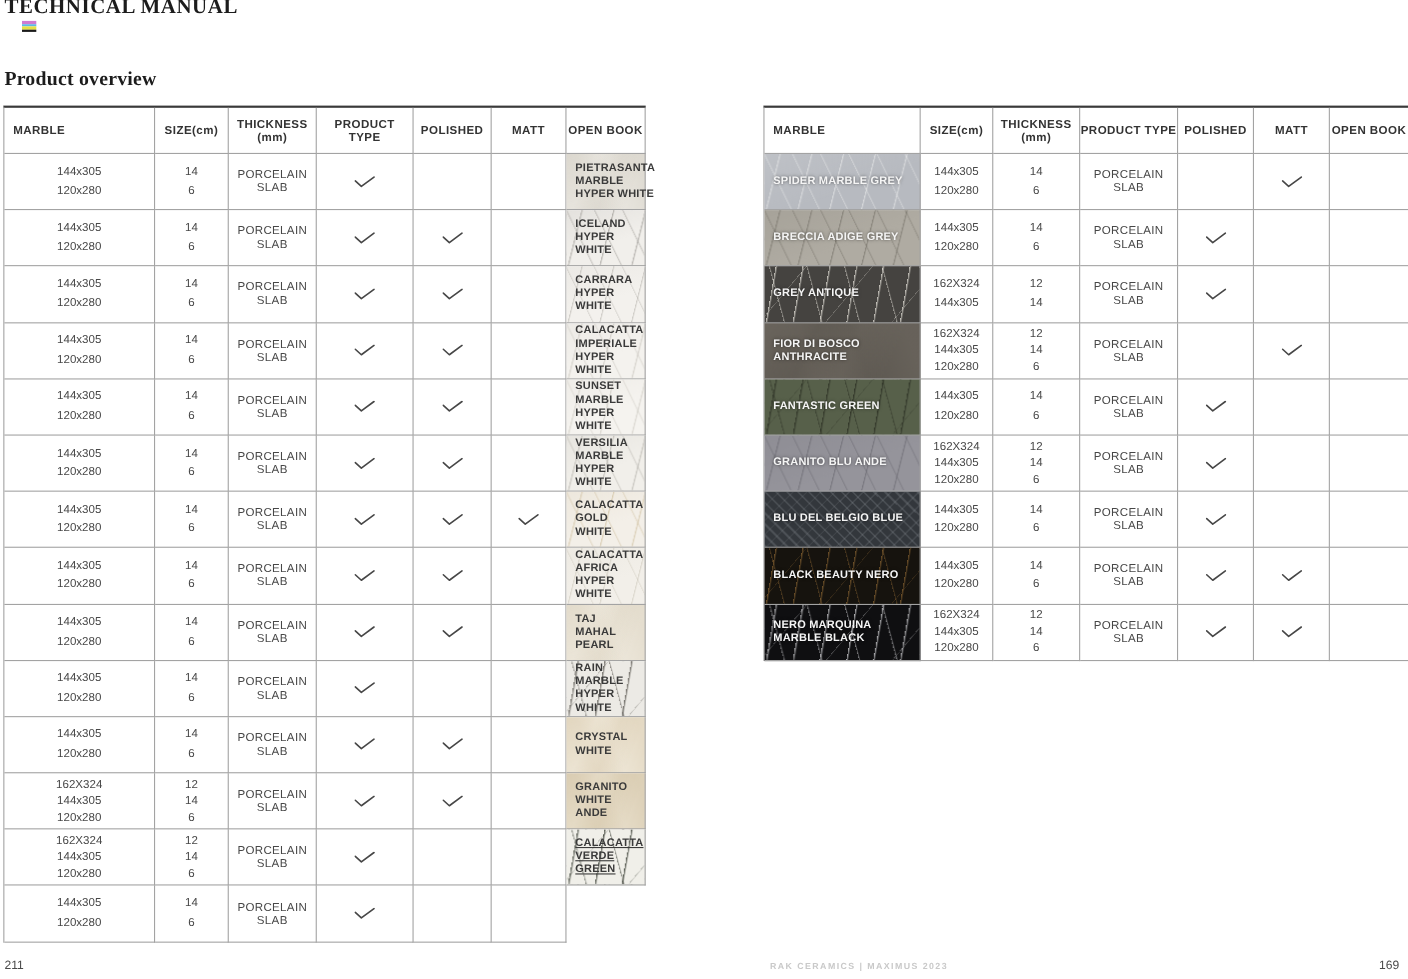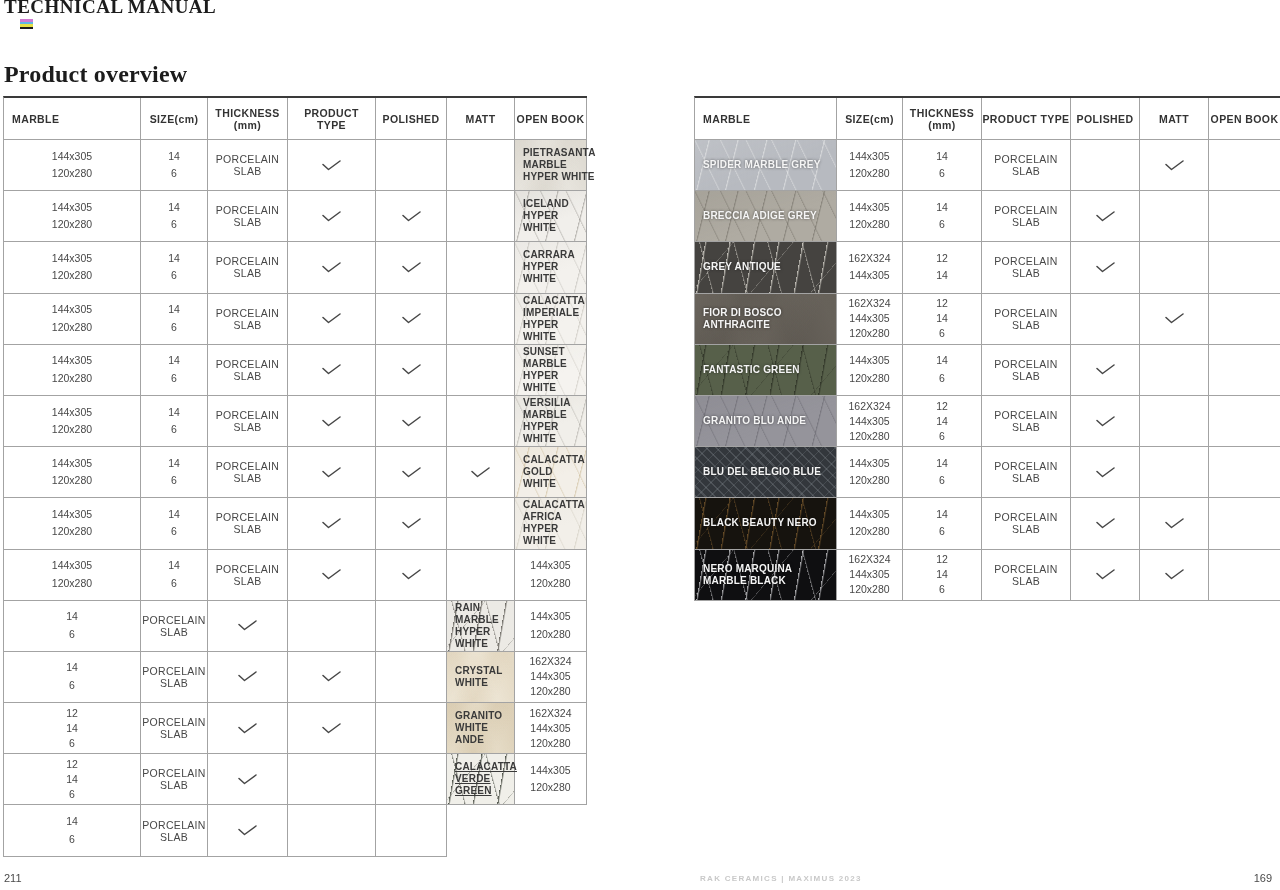--- a/index.html
+++ b/index.html
@@ -5,21 +5,21 @@
   html,body{margin:0;padding:0;background:#ffffff;}
   .page{position:relative;width:1280px;height:890px;background:#fff;overflow:hidden;
         font-family:"Liberation Sans",sans-serif;color:#3a3a3a;}
   .doc-title{position:absolute;left:4px;top:-4px;margin:0;
              font-family:"Liberation Serif","DejaVu Serif",serif;
              font-size:19px;font-weight:600;letter-spacing:.5px;color:#1c1c1c;}
   .colorbar{position:absolute;left:20px;top:19px;width:13px;height:10px;display:flex;flex-direction:column;}
   .colorbar i{flex:1;display:block;}
   .section-title{position:absolute;left:4px;top:61px;margin:0;
                  font-family:"Liberation Serif","DejaVu Serif",serif;
-                 font-size:24px;font-weight:600;color:#1c1c1c;letter-spacing:.2px;}
+                 font-size:18px;font-weight:600;color:#1c1c1c;letter-spacing:.2px;}
   .ptable{position:absolute;top:96px;display:grid;
           border-top:2px solid #3a3a3a;border-left:1px solid #a3a3a3;
           background:#fff;}
   #table-left{left:3px;grid-template-columns:137px 67px 80px 88px 71px 68px 72px;}
   #table-right{left:694px;grid-template-columns:142px 66px 79px 89px 69px 69px 72px;}
   .hcell,.cell{box-sizing:border-box;border-right:1px solid #a3a3a3;border-bottom:1px solid #a3a3a3;
                display:flex;flex-direction:column;align-items:center;justify-content:center;
                font-size:10.5px;color:#474747;text-align:center;}
   .hcell{height:42px;color:#333;font-weight:bold;letter-spacing:.4px;line-height:12px;}
   .hcell.name-col{align-items:flex-start;padding-left:8px;text-align:left;}
@@ -325,20 +325,23 @@
         </span>
       </div>
       <div class="cell">
         <span class="check">
           <svg width="19" height="11" viewBox="0 0 19 11" xmlns="http://www.w3.org/2000/svg">
             <path d="M1 4.5 L6.5 9.5 L18 1" fill="none" stroke="#474747" stroke-width="1.5" stroke-linecap="round" stroke-linejoin="round"></path>
           </svg>
         </span>
       </div>
       <div class="cell"></div>
+      <div class="cell name-cell" style="background: linear-gradient(115deg, rgba(217, 208, 189, 0.4) 0%, transparent 30%, rgba(217, 208, 189, 0.267) 55%, transparent 80%), linear-gradient(250deg, rgba(217, 208, 189, 0.333) 10%, transparent 40%, rgba(217, 208, 189, 0.2) 70%, transparent 95%), rgb(235, 229, 216);">
+        <span class="name-label dark-label" style="color: rgb(58, 58, 58);">TAJ MAHAL PEARL</span>
+      </div>
       <div class="cell">
         <div class="size-line">144x305</div>
         <div class="size-line">120x280</div>
       </div>
       <div class="cell">
         <div class="size-line">14</div>
         <div class="size-line">6</div>
       </div>
       <div class="cell">
         <span class="type-text">PORCELAIN SLAB</span>

